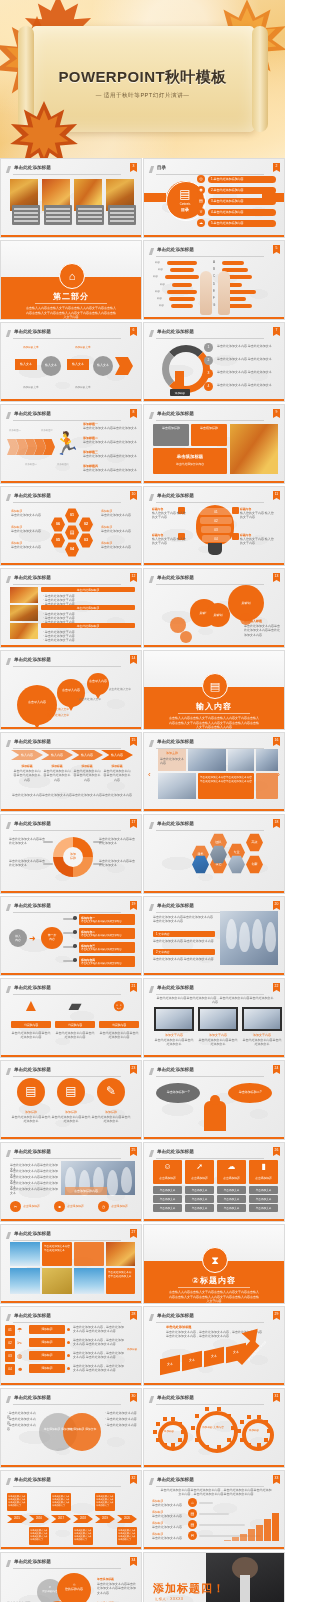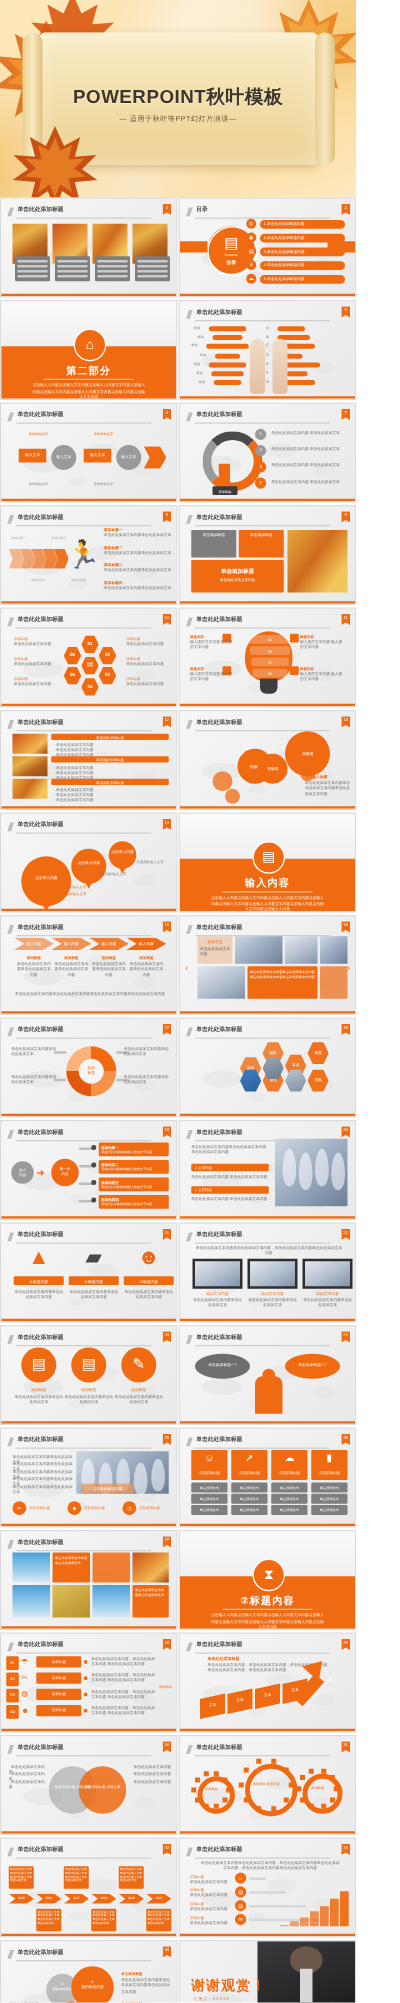--- a/index.html
+++ b/index.html
@@ -1124,18 +1124,18 @@
         <div style="position: absolute; left: 96px; top: 24px; font-size: 2.8px; color: rgb(239, 106, 17); font-weight: bold;">单击添加标题</div>
         <div class="dtx" style="left: 96px; top: 29px; width: 40px;">单击此处添加文本内容单击此处添加文本内容单击此处添加文本内容</div>
         <div style="position: absolute; left: 96px; top: 48px; font-size: 2.8px; color: rgb(239, 106, 17); font-weight: bold;">单击添加标题</div>
         <div class="dtx" style="left: 6px; top: 48px; width: 28px;">单击此处添加标题</div>
       </div>
       <div class="slide" style="background: linear-gradient(110deg, rgb(243, 243, 243) 0%, rgb(235, 235, 235) 60%, rgb(227, 227, 227) 100%);">
         <div class="map"></div>
         <div class="photo pSuit" style="left: 62px; top: 0px; width: 80px; height: 80px; border-radius: 0px;"></div>
         <div style="position: absolute; left: 88px; top: 4px; width: 26px; height: 22px; border-radius: 50%; background: rgb(107, 86, 72);"></div>
         <div style="position: absolute; left: 96px; top: 22px; width: 10px; height: 34px; background: rgb(216, 216, 216);"></div>
-        <div class="thanks">谢谢观赏！</div>
+        <div class="thanks">添加标题四！</div>
         <div class="thanks-sub">汇报人：XXXXX</div>
       </div>
     </div>
 
 </div>
 
 </body></html>

